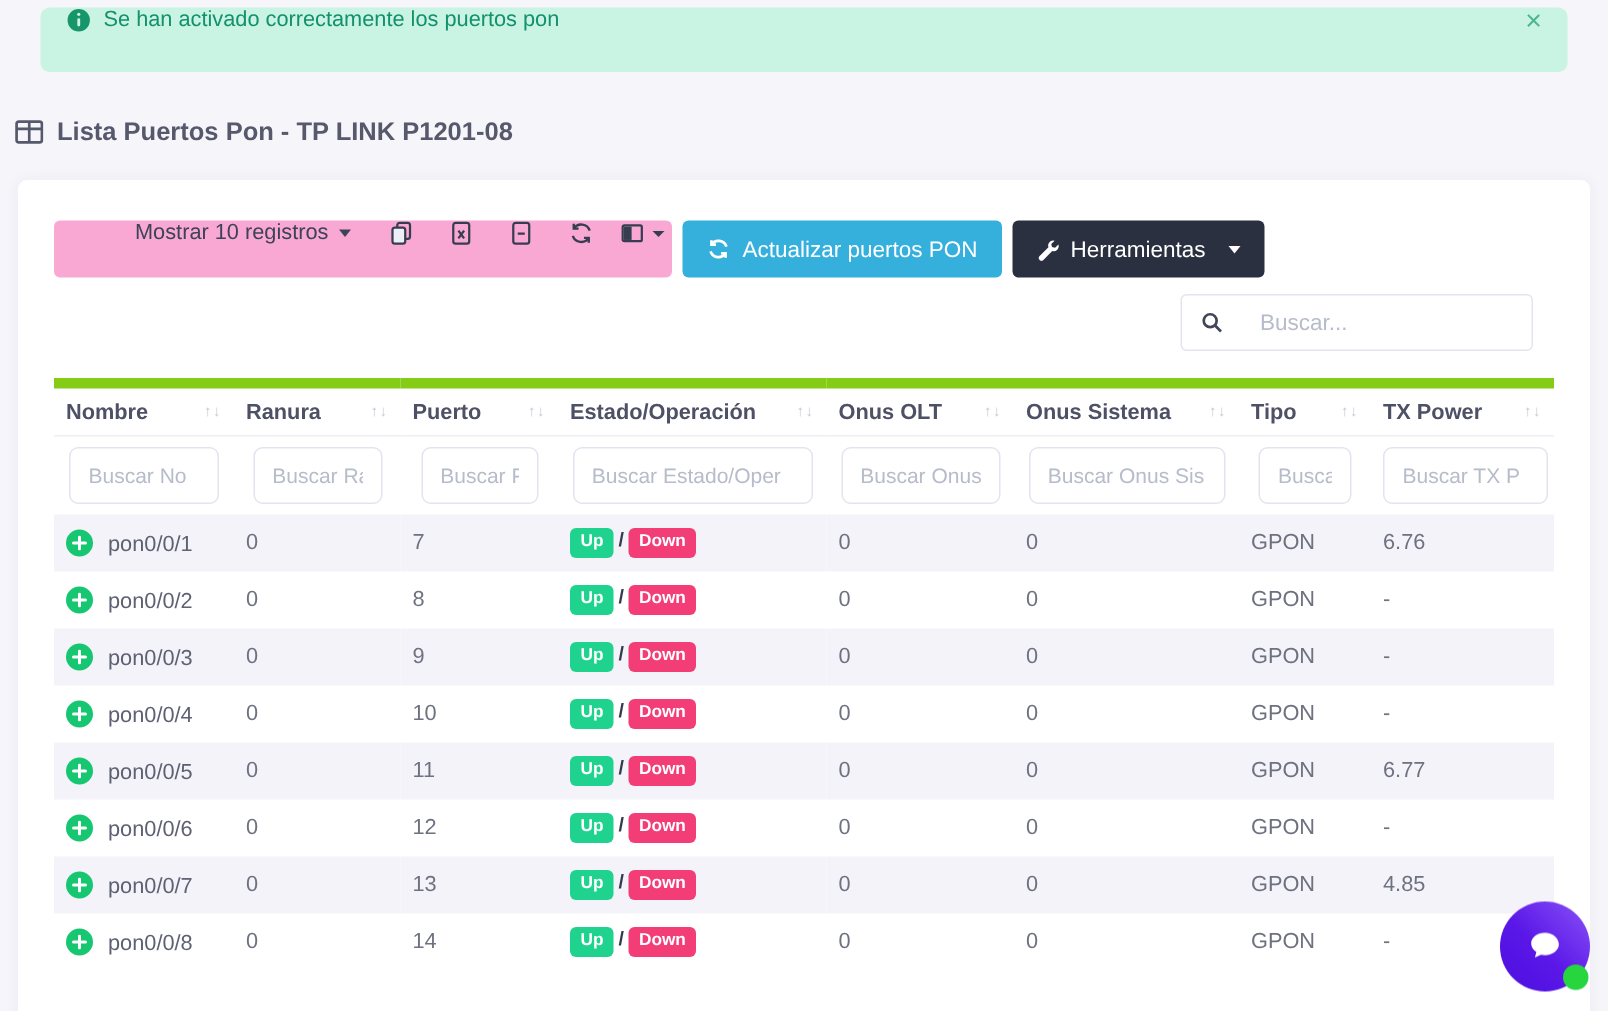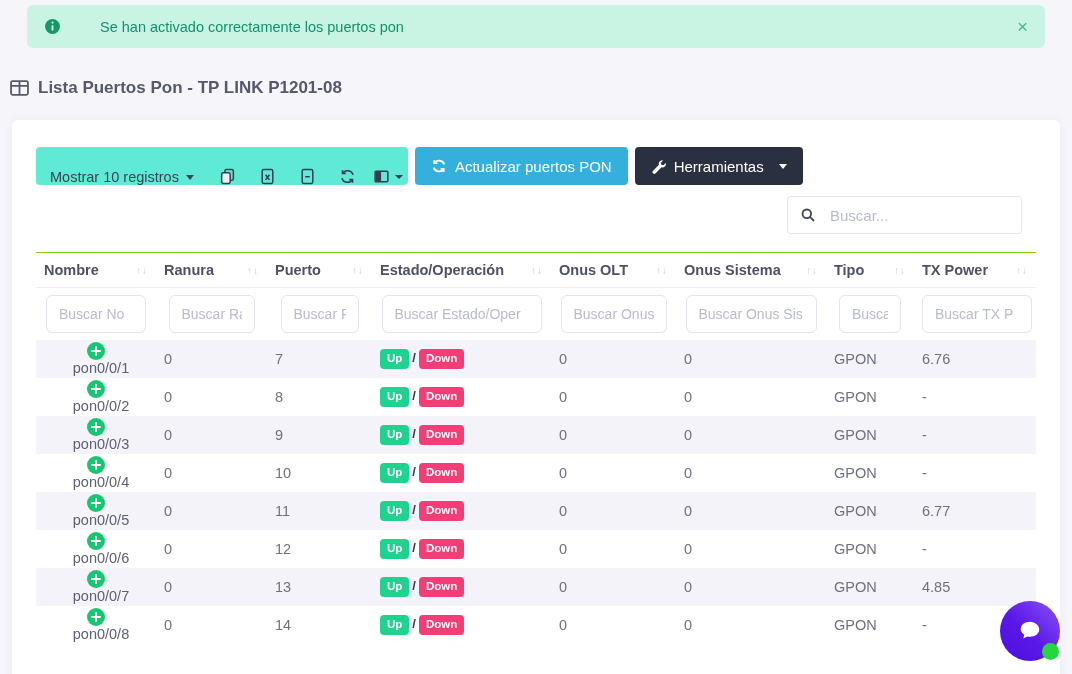--- a/index.html
+++ b/index.html
@@ -1,77 +1,77 @@
 <!DOCTYPE html>
 <html><head>
 <meta charset="utf-8">
 <style>
   * { margin:0; padding:0; box-sizing:border-box; }
   html,body { width:1072px; height:674px; overflow:hidden;
     background:#f5f5fa; font-family:"Liberation Sans","DejaVu Sans",sans-serif; }
 
   
   .alert { margin:5px 27px 0; height:43px; background:#c9f3e2; border-radius:6px;
-    display:flex; align-items:center; padding:0 17px;gap:31px; }
+    display:flex; align-items:flex-start; padding:0 17px; }
   .alert-msg { color:#13916c; font-size:14.5px; margin-left:8px; }
   .alert-close { margin-left:auto; background:none; border:none; color:#4db693;
     font-size:19px; cursor:pointer; line-height:1; }
 
   
   .title-row { margin:30px 0 0 10px; display:flex; align-items:center; gap:9px;
     color:#56586c; font-size:17px; font-weight:bold; }
   .title-row svg { color:#56586c; }
 
   
   .card { margin:22px 12px 0; background:#fff; border-radius:6px;
     box-shadow:0 0 10px rgba(60,60,90,.05); padding:27px 24px 20px;
     height:600px; }
 
   
   .toolbar { display:flex; height:38px; }
-  .ctrl-group { background:#5eead4; border-radius:4px; display:flex; align-items:flex-end; }
+  .ctrl-group { background:#f9a8d4; border-radius:4px; display:flex; align-items:flex-start;padding-left:40px; }
   .show-btn { display:flex; align-items:center; padding:0 14px; font-size:14.5px;
     color:#3d4356; cursor:pointer; }
   .icon-btn { width:40px; display:flex; align-items:center; justify-content:center;
     color:#363d50; cursor:pointer; background:none; border:none; }
   .caret { width:0; height:0; border-left:4px solid transparent;
     border-right:4px solid transparent; border-top:5px solid currentColor;
     display:inline-block; margin-left:7px; }
   .btn { margin-left:7px; border:none; border-radius:4px; padding:0 16px;
     font-size:15px; color:#fff; display:flex; align-items:center; gap:8px;
     cursor:pointer; font-family:inherit; }
   .btn-blue { background:#35b0dc; }
   .btn-dark { background:#2b3040; }
 
   
   .search-row { display:flex; justify-content:flex-end; margin-top:11px; }
   .search-box { width:235px; height:38px; border:1px solid #e2e5ee; border-radius:4px;
-    display:flex; align-items:center; padding:0 12px; gap:14px; margin-right:14px;
+    display:flex; align-items:center; padding:0 12px; gap:24px; margin-right:14px;
     background:#fff; color:#40455a; }
   .search-box input { border:none; outline:none; flex:1; font-size:15px;
     color:#555; font-family:inherit; background:transparent; }
   .search-box input::placeholder { color:#b7bcca; }
 
   
   table { width:100%; border-collapse:collapse; table-layout:fixed; margin-top:18px; }
-  tr.hdr th { border-top:1px solid #84cc16; border-bottom:1px solid #edeff3;
+  tr.hdr th { border-top:7px solid #84cc16; border-bottom:1px solid #edeff3;
     height:35px; text-align:left; font-size:14.5px; color:#4e5166;
     padding:0 8px; position:relative; font-weight:bold; cursor:pointer; }
   .sort { position:absolute; right:8px; top:50%; transform:translateY(-50%);
     color:#c9ccd8; font-size:10px; letter-spacing:1px; font-weight:normal; }
   tr.filters th { padding:7px 8px; }
   tr.filters input { height:38px; border:1px solid #e2e5ef; border-radius:6px;
     padding:0 12px; font-size:14px; color:#14532d; font-family:inherit; outline:none; }
   tr.filters input::placeholder { color:#b7bcca; }
   .fi-1{width:100px}.fi-2{width:86px}.fi-3{width:78px}.fi-4{width:160px}
   .fi-5{width:106px}.fi-6{width:131px}.fi-7{width:62px}.fi-8{width:110px}
 
   tbody td { height:38px; padding:0 8px; font-size:14.5px; color:#6e7180; }
   tbody tr:nth-child(odd) { background:#f3f3f9; }
-  .name-cell { display:flex; align-items:center;flex-direction:column; }
+  .name-cell { display:flex; align-items:flex-end; }
   .plus { width:18px; height:18px; border-radius:50%; background:#17c671;
     display:inline-flex; align-items:center; justify-content:center;
     flex:none; cursor:pointer; border:none; }
   .nm { color:#5e6173; margin-left:10px; }
   .badge { display:inline-block; padding:2px 7px 3px; border-radius:4px; color:#fff;
     font-size:11.5px; font-weight:bold; line-height:1.25; cursor:pointer; }
   .badge.up { background:#1fd38f; }
   .badge.down { background:#f33d77; }
   .sep { color:#343a4e; font-weight:bold; margin:0 3px; font-size:13px; }
 

